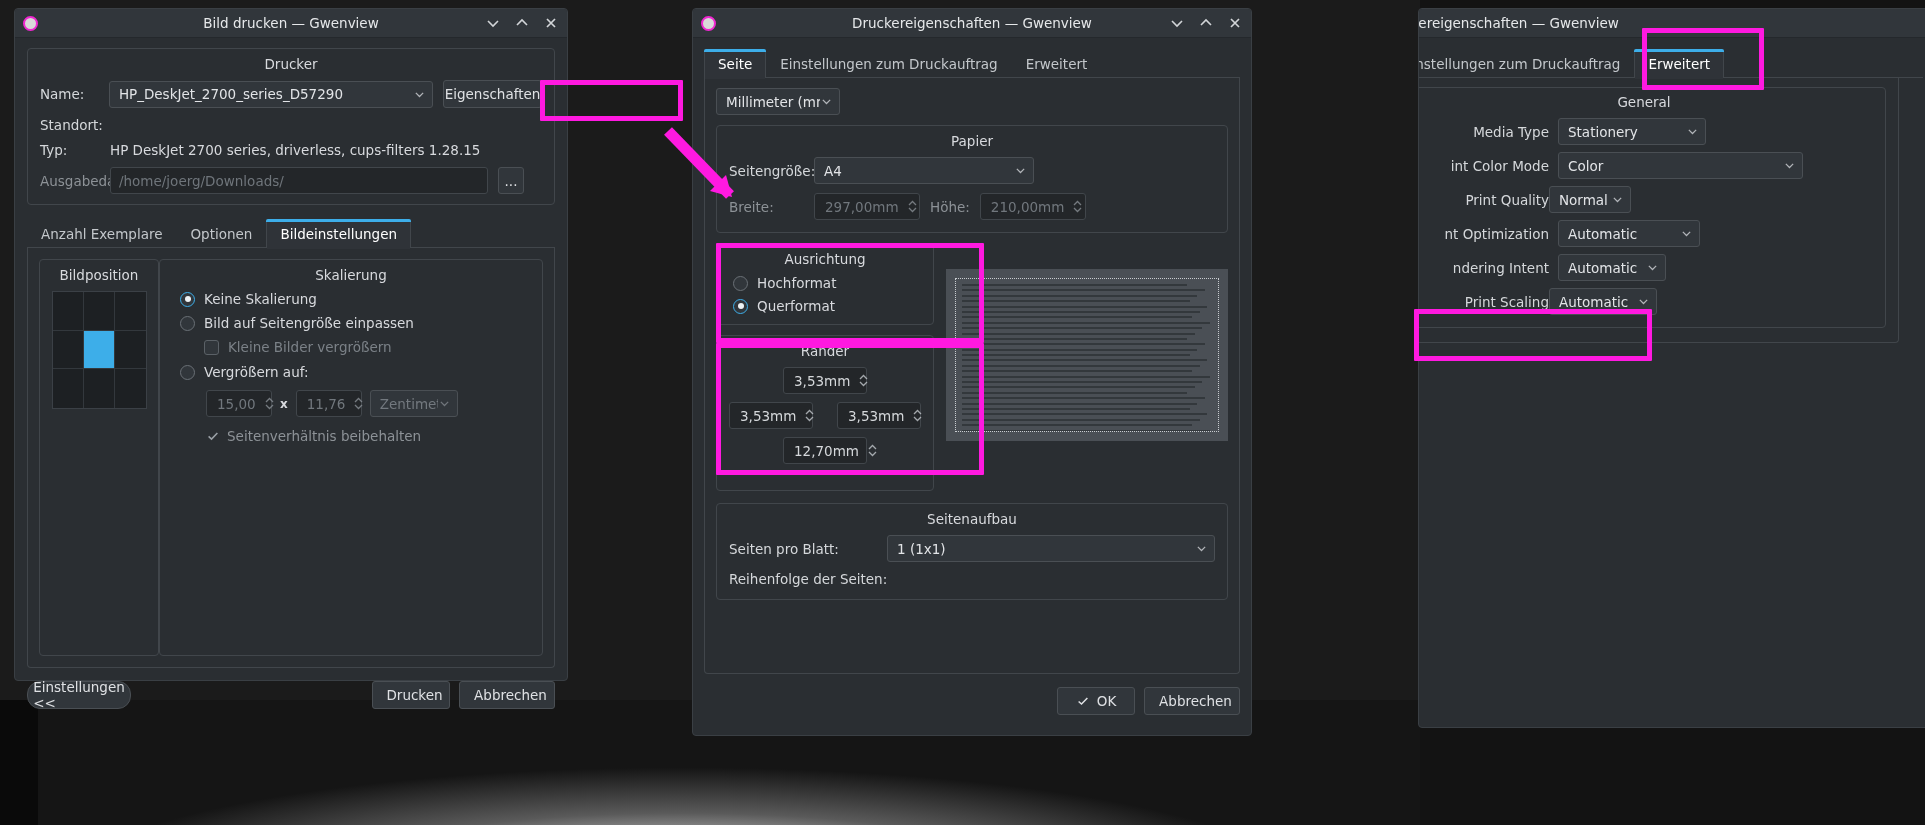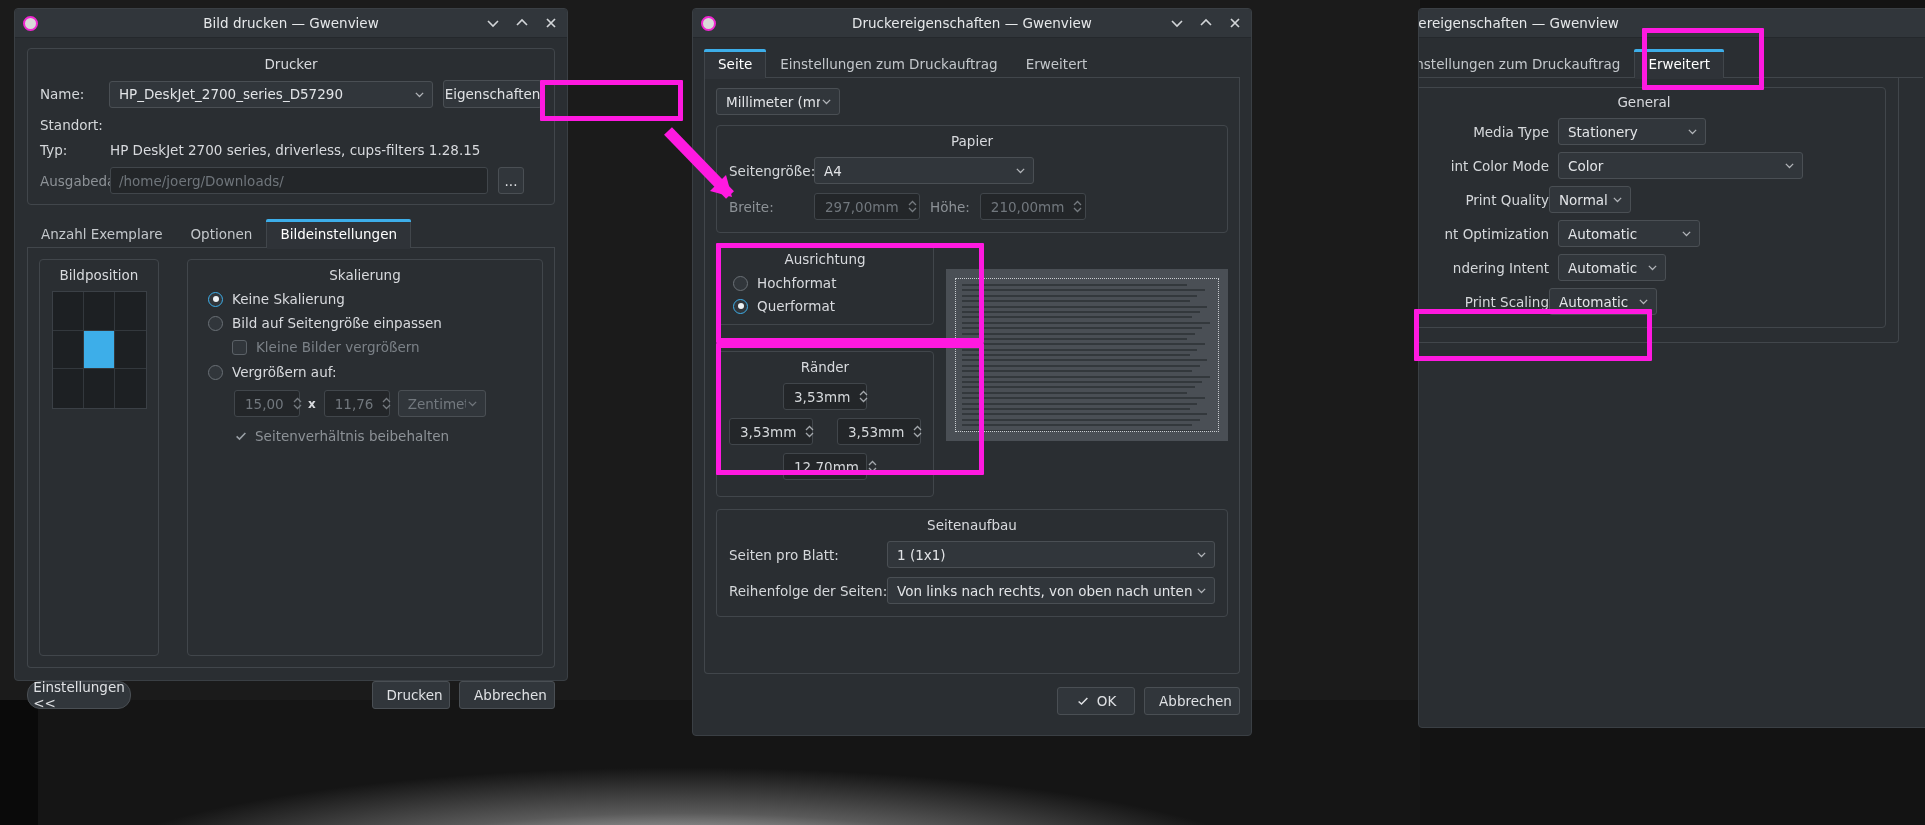--- a/index.html
+++ b/index.html
@@ -308,21 +308,21 @@
         <span>Anzahl Exemplare</span>
       </div>
       <div class="tab">
         <span>Optionen</span>
       </div>
       <div class="tab active">
         <span>Bildeinstellungen</span>
       </div>
     </div>
 
-    <div style="border:1px solid #41464b; border-top:none; border-radius:0 0 4px 4px; padding:11px; height:420px; display:flex; gap:28px;">
+    <div style="border:1px solid #41464b; border-top:none; border-radius:0 0 4px 4px; padding:11px; height:420px; display:flex; gap:0;">
 
       <div class="groupbox" style="width:120px; padding:7px 10px 10px 10px;">
         <div class="gb-title">Bildposition</div>
         <div class="posgrid" style="margin:6px auto 0 auto;">
           <div></div>
           <div></div>
           <div></div>
           <div></div>
           <div class="sel"></div>
           <div></div>
@@ -494,21 +494,21 @@
             <div class="radio" style="margin:6px 0 7px 4px;">
               <span class="rdot"></span>
               <span>Hochformat</span>
             </div>
             <div class="radio on" style="margin:0 0 0 4px;">
               <span class="rdot"></span>
               <span>Querformat</span>
             </div>
           </div>
 
-          <div class="groupbox" style="margin-top:26px; padding:7px 12px 16px 12px;">
+          <div class="groupbox" style="margin-top:10px; padding:7px 12px 26px 12px;">
             <div class="gb-title">Ränder</div>
             <div style="display:flex; justify-content:center; margin:7px 0 8px 0;">
               <div class="spin" style="width:84px;">
                 <span class="val">3,53mm</span>
                 <svg class="arrows" viewBox="0 0 11 17">
                     <path d="M2 7 L5.5 3.5 L9 7" fill="none" stroke="#c3c8cd" stroke-width="1.3"></path>
                     <path d="M2 10 L5.5 13.5 L9 10" fill="none" stroke="#c3c8cd" stroke-width="1.3"></path>
                   </svg>
               </div>
             </div>
@@ -580,26 +580,20 @@
           <label class="fld" style="width:148px;">Seiten pro Blatt:</label>
           <div class="combo" style="flex:1 1 auto;">
             <span class="txt">1 (1x1)</span>
             <svg class="chev" viewBox="0 0 16 16">
                 <path d="M3.5 6 L8 10.5 L12.5 6" fill="none" stroke="#c8cbcf" stroke-width="1.5"></path>
               </svg>
           </div>
         </div>
         <div style="display:flex; align-items:center; gap:10px;">
           <label class="fld" style="width:148px;">Reihenfolge der Seiten:</label>
-          <div class="combo" style="flex:1 1 auto;">
-            <span class="txt">Von links nach rechts, von oben nach unten</span>
-            <svg class="chev" viewBox="0 0 16 16">
-                <path d="M3.5 6 L8 10.5 L12.5 6" fill="none" stroke="#c8cbcf" stroke-width="1.5"></path>
-              </svg>
-          </div>
         </div>
       </div>
     </div>
 
     <div style="display:flex; justify-content:flex-end; gap:9px; margin-top:13px;">
       <div class="btn" style="width:78px;">
         <svg class="ic" viewBox="0 0 16 16">
             <path d="M3 8.5 L6.3 11.5 L13 4.5" fill="none" stroke="#dfe1e4" stroke-width="1.7"></path>
           </svg>
         <span>OK</span>

